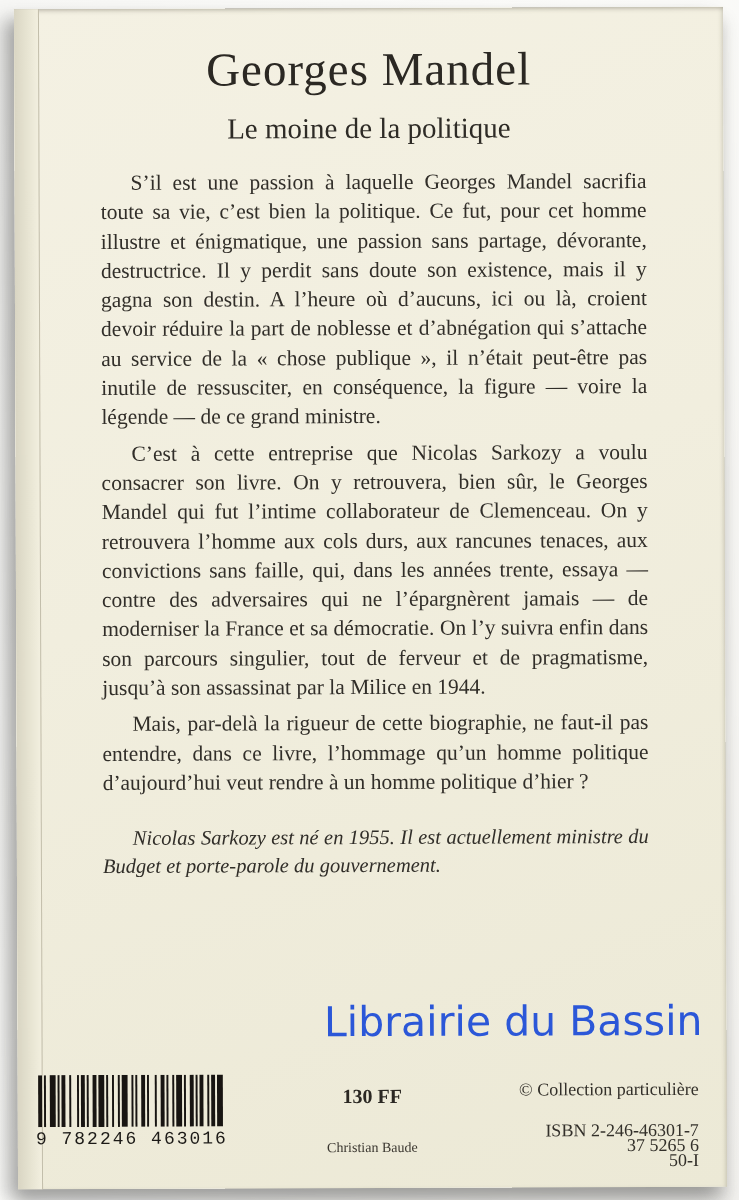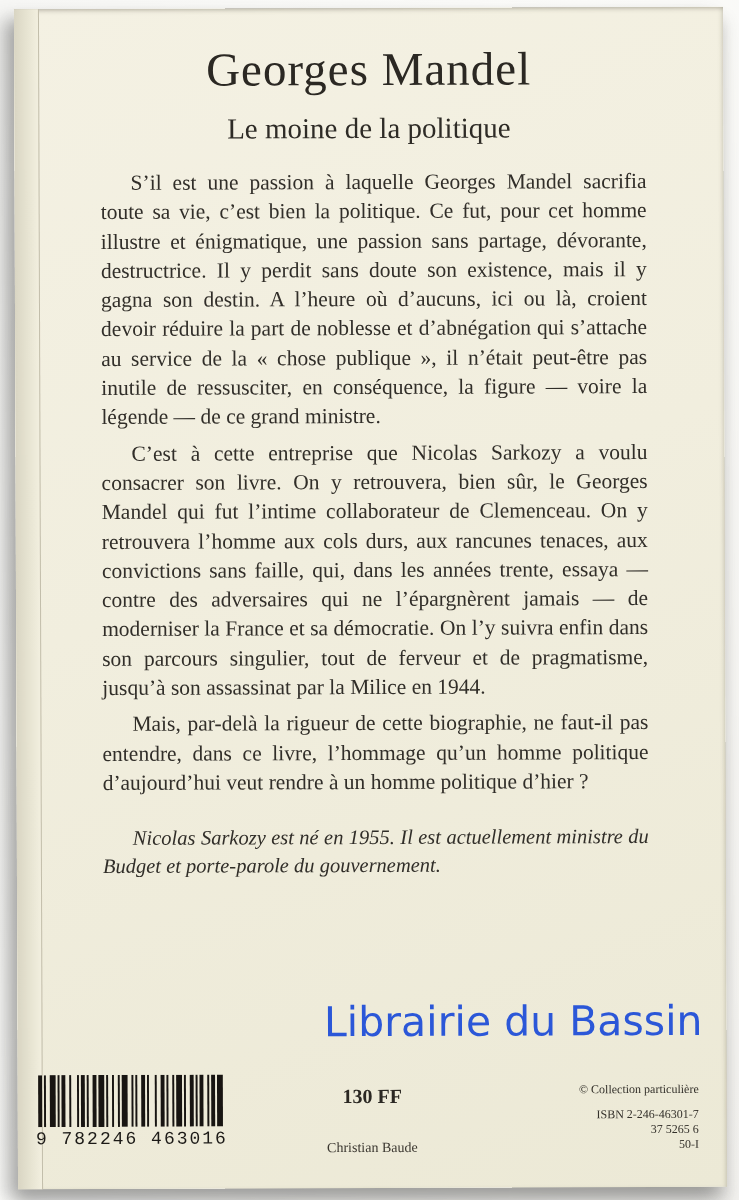--- a/index.html
+++ b/index.html
@@ -128,26 +128,26 @@
     width: 100%;
     text-align: center;
     font-size: 14px;
     color: #3a362f;
   }
   .pub-block {
     position: absolute;
     top: 1075px;
     right: 28px;
     text-align: right;
-    font-size: 12px;
+    font-size: 18px;
     line-height: 15px;
     color: #33302a;
   }
   .pub-block .isbn-line {
-    margin-top: 10px;
+    margin-top: 26px;
   }
 </style>
 </head>
 <body>
 
 <div class="page">
   <div class="book">
 
     <div class="spine-edge"></div>
 

